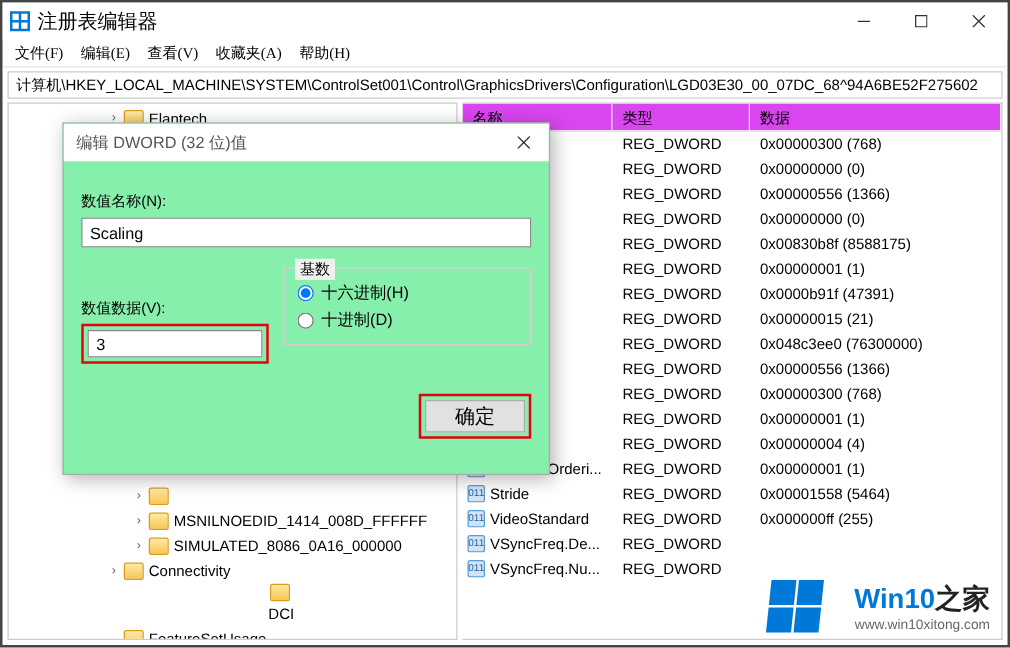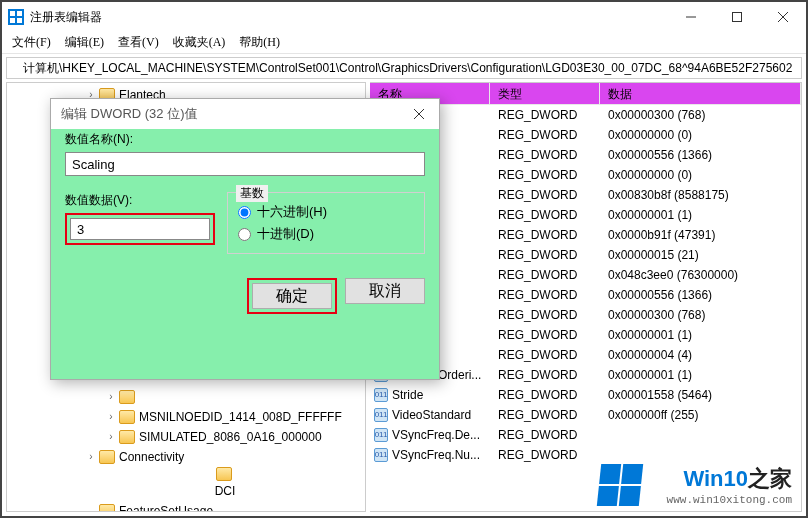--- a/index.html
+++ b/index.html
@@ -1,26 +1,26 @@
 <!DOCTYPE html>
 <html><head>
 <meta charset="utf-8">
 <style>
 * { box-sizing: border-box; margin: 0; padding: 0; }
 body { font-family: "Microsoft YaHei", "Segoe UI", sans-serif; font-size: 12px; color: #000; background: #fff; width: 808px; height: 518px; overflow: hidden; position: relative; border: 2px solid #444; }
 .titlebar { height: 30px; background: #fff; display: flex; align-items: center; padding-left: 6px; }
 .titlebar .app-icon { width: 16px; height: 16px; background: #0078d7; margin-right: 6px; position: relative; }
 .titlebar .app-icon::before { content: ""; position: absolute; left: 2px; top: 2px; width: 5px; height: 5px; background: #fff; box-shadow: 7px 0 #fff, 0 7px #fff, 7px 7px #fff; }
-.titlebar .title { flex: 1; font-size: 12px; }
+.titlebar .title { flex: 1; font-size: 16px; }
 .sysbtns { display: flex; }
 .sysbtn { width: 46px; height: 30px; display: flex; align-items: center; justify-content: center; color: #333; }
 .sysbtn svg { width: 10px; height: 10px; }
 .menubar { height: 22px; display: flex; align-items: center; padding: 0 4px; gap: 2px; border-bottom: 1px solid #e5e5e5; font-family: Liberation Serif, serif; }
 .menubar span { padding: 2px 6px; }
-.pathbar { height: 22px; border: 1px solid #ccc; margin: 3px 4px 2px 4px; padding: 2px 16px; white-space: nowrap; overflow: hidden; font-size: 12px; }
+.pathbar { height: 22px; border: 1px solid #ccc; margin: 3px 4px 2px 4px; padding: 2px 6px; white-space: nowrap; overflow: hidden; font-size: 12px; }
 .content { position: absolute; top: 80px; left: 4px; right: 4px; bottom: 4px; display: flex; }
 .treepane { width: 360px; border: 1px solid #ccc; overflow: hidden; background: #fff; position: relative; }
 .treeinner { position: absolute; top: -2px; left: 0; right: 0; }
 .tree { padding: 4px 0 4px 8px; font-size: 12px; line-height: 20px; }
 .treerow { display: flex; align-items: center; white-space: nowrap; }
 .twist { width: 12px; display: inline-flex; justify-content: center; color: #666; font-size: 10px; }
 .fico { width: 16px; height: 14px; background: linear-gradient(#ffe9a6,#f7c653); border: 1px solid #da9b1c; border-radius: 2px; margin: 0 4px 0 2px; display: inline-block; }
 .listpane { flex: 1; border: 1px solid #ccc; border-left: none; overflow: hidden; position: relative; min-width: 0; }
 .lhead { display: flex; height: 22px; background: #d946ef; border-bottom: 1px solid #e8e8e8; font-size: 12px; }
 .lhead div { border-right: 1px solid #e8e8e8; padding: 3px 8px; }
@@ -30,40 +30,40 @@
 .lrow .ctype { width: 110px; padding-left: 8px; }
 .lrow .cdata { flex: 1; padding-left: 8px; white-space: nowrap; }
 .numico { width: 14px; height: 14px; margin-right: 4px; display: inline-flex; align-items: center; justify-content: center; background: #cfe5f6; border: 1px solid #5b9bd5; border-radius: 2px; font-size: 8px; color: #2a5caa; line-height: 1; }
 .numico::before { content: "011"; }
 .divider { width: 4px; cursor: col-resize; }
 
 .modal { position: absolute; left: 48px; top: 96px; width: 390px; height: 282px; background: #86efac; border: 1px solid #aaa; box-shadow: 3px 3px 14px rgba(0,0,0,.3); z-index: 5; }
 .mtitle { height: 30px; background: #fff; display: flex; align-items: center; padding-left: 10px; color: #555; font-size: 13px; }
 .mtitle .spacer { flex: 1; }
 .mclose { width: 40px; height: 30px; display: flex; align-items: center; justify-content: center; }
-.mbody { padding: 2px 14px; font-size: 12px; }
+.mbody { padding: 24px 14px; font-size: 12px; }
 .lbl { margin-bottom: 4px; }
 .txt { width: 100%; height: 24px; border: 1px solid #888; padding: 2px 6px; background: #fff; font-size: 13px; }
 .row2 { display: flex; margin-top: 16px; gap: 12px; align-items: flex-start; }
-.valcol { width: 150px; }
+.valcol { width: 150px; margin-top: 24px; }
 .valwrap { border: 2px solid #e60012; padding: 3px; width: 150px; }
 .valwrap input { width: 100%; height: 22px; border: 1px solid #888; padding: 2px 6px; font-size: 13px; }
 .radgrp { border: 1px solid #d0d0d0; padding: 6px 10px 10px 10px; flex: 1; position: relative; }
 .radgrp .legend { position: absolute; top: -8px; left: 8px; background: #f0f0f0; padding: 0 4px; }
 .radrow { display: flex; align-items: center; margin-top: 4px; gap: 6px; font-size: 13px; }
 .btns { display: flex; justify-content: flex-end; gap: 8px; margin-top: 24px; }
 .btns .okwrap { border: 2px solid #e60012; padding: 3px; }
 .btn { width: 80px; height: 26px; background: #e1e1e1; border: 1px solid #adadad; font-size: 16px; }
 
 .watermark { position: absolute; right: 14px; bottom: 10px; z-index: 10; text-align: right; display: flex; align-items: flex-start; gap: 26px; }
 .winlogo { width: 42px; height: 42px; display: grid; grid-template-columns: 20px 20px; grid-template-rows: 20px 20px; gap: 2px; transform: skewX(-6deg); }
 .winlogo span { background: #0078d7; }
 .wmtext .l1 { font-size: 22px; font-weight: bold; color: #222; }
 .wmtext .l1 b { color: #0078d7; font-weight: bold; }
-.wmtext .l2 { font-size: 11px; color: #666; font-family: Liberation Mono, monospace; }
+.wmtext .l2 { font-size: 11px; color: #666; }
 </style>
 </head>
 <body>
 
 <div class="titlebar">
   <span class="app-icon"></span>
   <span class="title">注册表编辑器</span>
   <div class="sysbtns">
     <div class="sysbtn">
         <svg viewBox="0 0 10 10">
@@ -332,21 +332,20 @@
         <label class="radrow">
             <input type="radio" name="base" style="">
             <span>十进制(D)</span>
           </label>
       </fieldset>
     </div>
     <div class="btns">
       <span class="okwrap">
         <button class="btn">确定</button>
       </span>
-      <button class="btn">取消</button>
     </div>
   </div>
 </div>
 
 <div class="watermark">
   <div class="winlogo">
       <span></span>
       <span></span>
       <span></span>
       <span></span>

